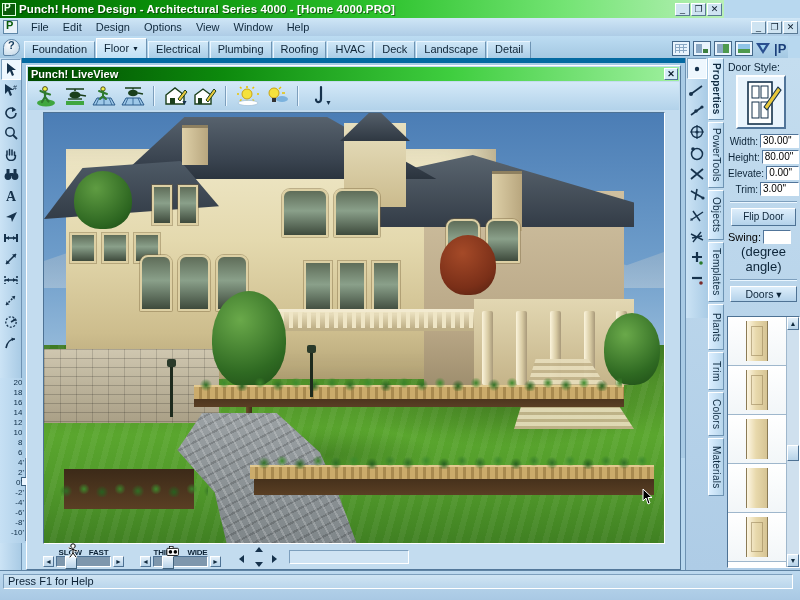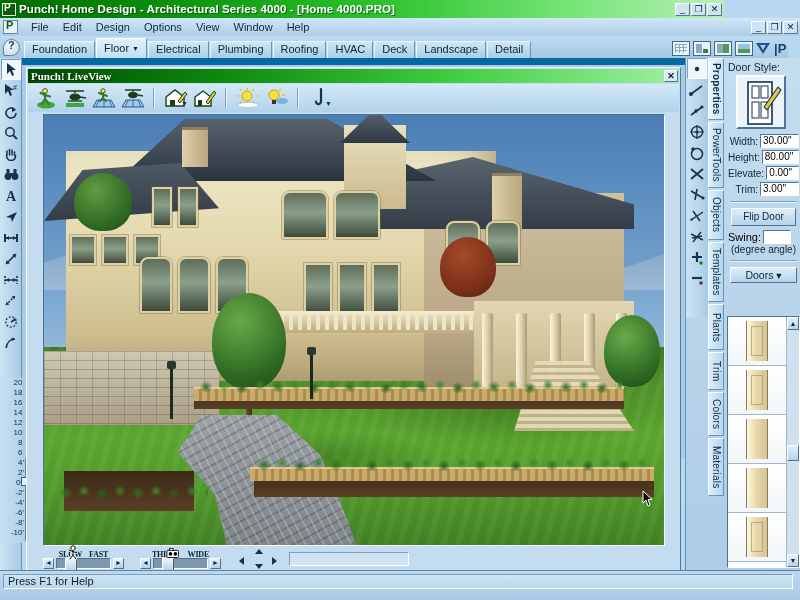--- a/index.html
+++ b/index.html
@@ -153,21 +153,21 @@
     position: absolute; left: 0; width: 4px; height: 1px; background: #3a5e7c;
   }
   .vr-zero {
     position: absolute; right: 2px; width: 13px; height: 9px;
     background: #eaf5ff; border: 1px solid #3a5e7c;
   }
 
   
   .docarea {
     position: absolute; left: 22px; top: 58px; width: 663px; height: 400px;
-    background: #a9cbe5; border-top: 7px solid #0369a1; font-family: Liberation Serif, serif;
+    background: #a9cbe5; border-top: 5px solid #0369a1;
   }
 
   
   .lvwin {
     position: absolute; left: 4px; top: 2px; width: 655px; height: 505px;
     background: #c3dcef;
     border: 1px solid; border-color: #fff #53789a #53789a #fff;
   }
   .lv-title {
     height: 14px; margin: 1px;
@@ -413,21 +413,21 @@
     overflow:hidden; white-space:nowrap;
   }
   .hsep { height:1px; margin:5px 2px; border-top:1px solid #7d9fbd; border-bottom:1px solid #eaf6ff; }
   .btn {
     height: 18px; margin: 0 3px 0 3px;
     background: linear-gradient(to bottom,#ddeefb,#b4d2ea);
     border:1px solid; border-color:#fff #4e7294 #4e7294 #fff;
     font-size: 10px; color:#0c2438; text-align:center; line-height:16px;
   }
   .swing-row { display:flex; align-items:center; gap:2px; margin-top:4px; }
-  .note { font-size: 10px; color:#0c2438; text-align:center; }
+  .note { font-size: 13px; color:#0c2438; text-align:center; }
   .catalog-head {
     height: 16px; margin: 0 2px;
     background: linear-gradient(to bottom,#ddeefb,#b4d2ea);
     border:1px solid; border-color:#fff #4e7294 #4e7294 #fff;
     font-size: 10.5px; text-align:center; line-height:14px; color:#0c2438;
   }
   .catalog {
     position:absolute; left:2px; right:1px; top:258px; bottom:2px;
     background:#fff; border:1px solid; border-color:#4e7294 #fff #fff #4e7294;
     display:flex;

